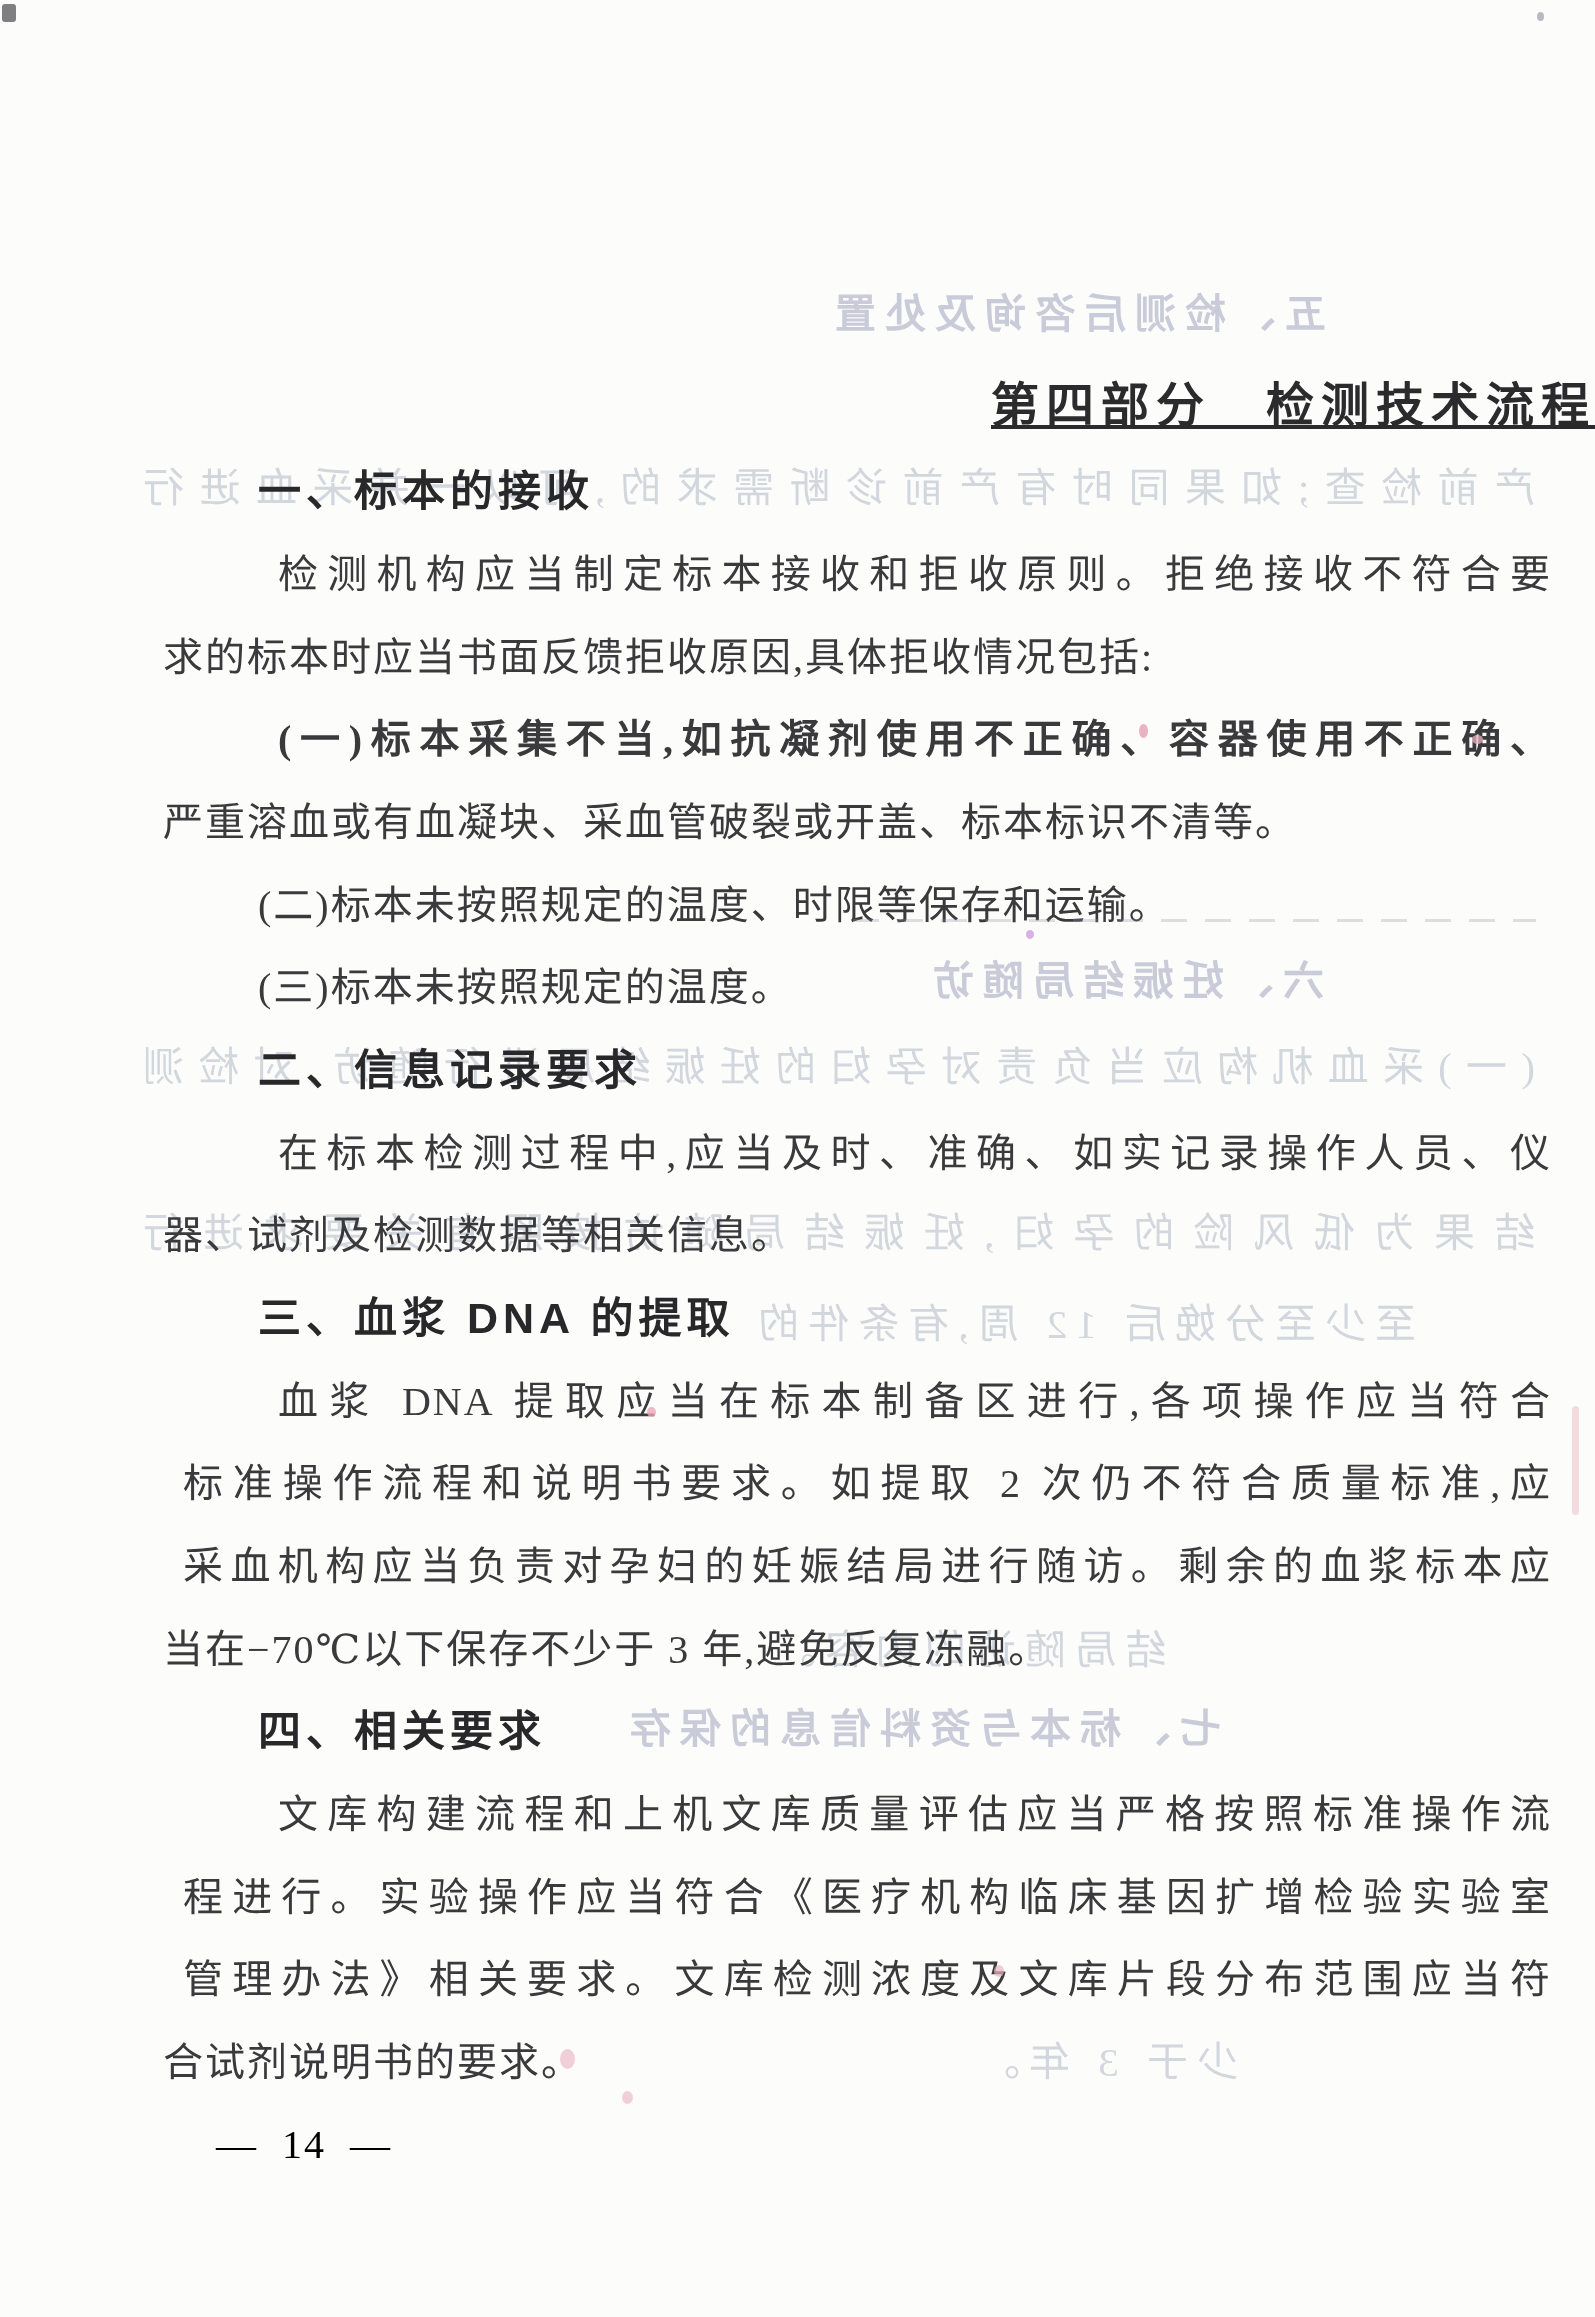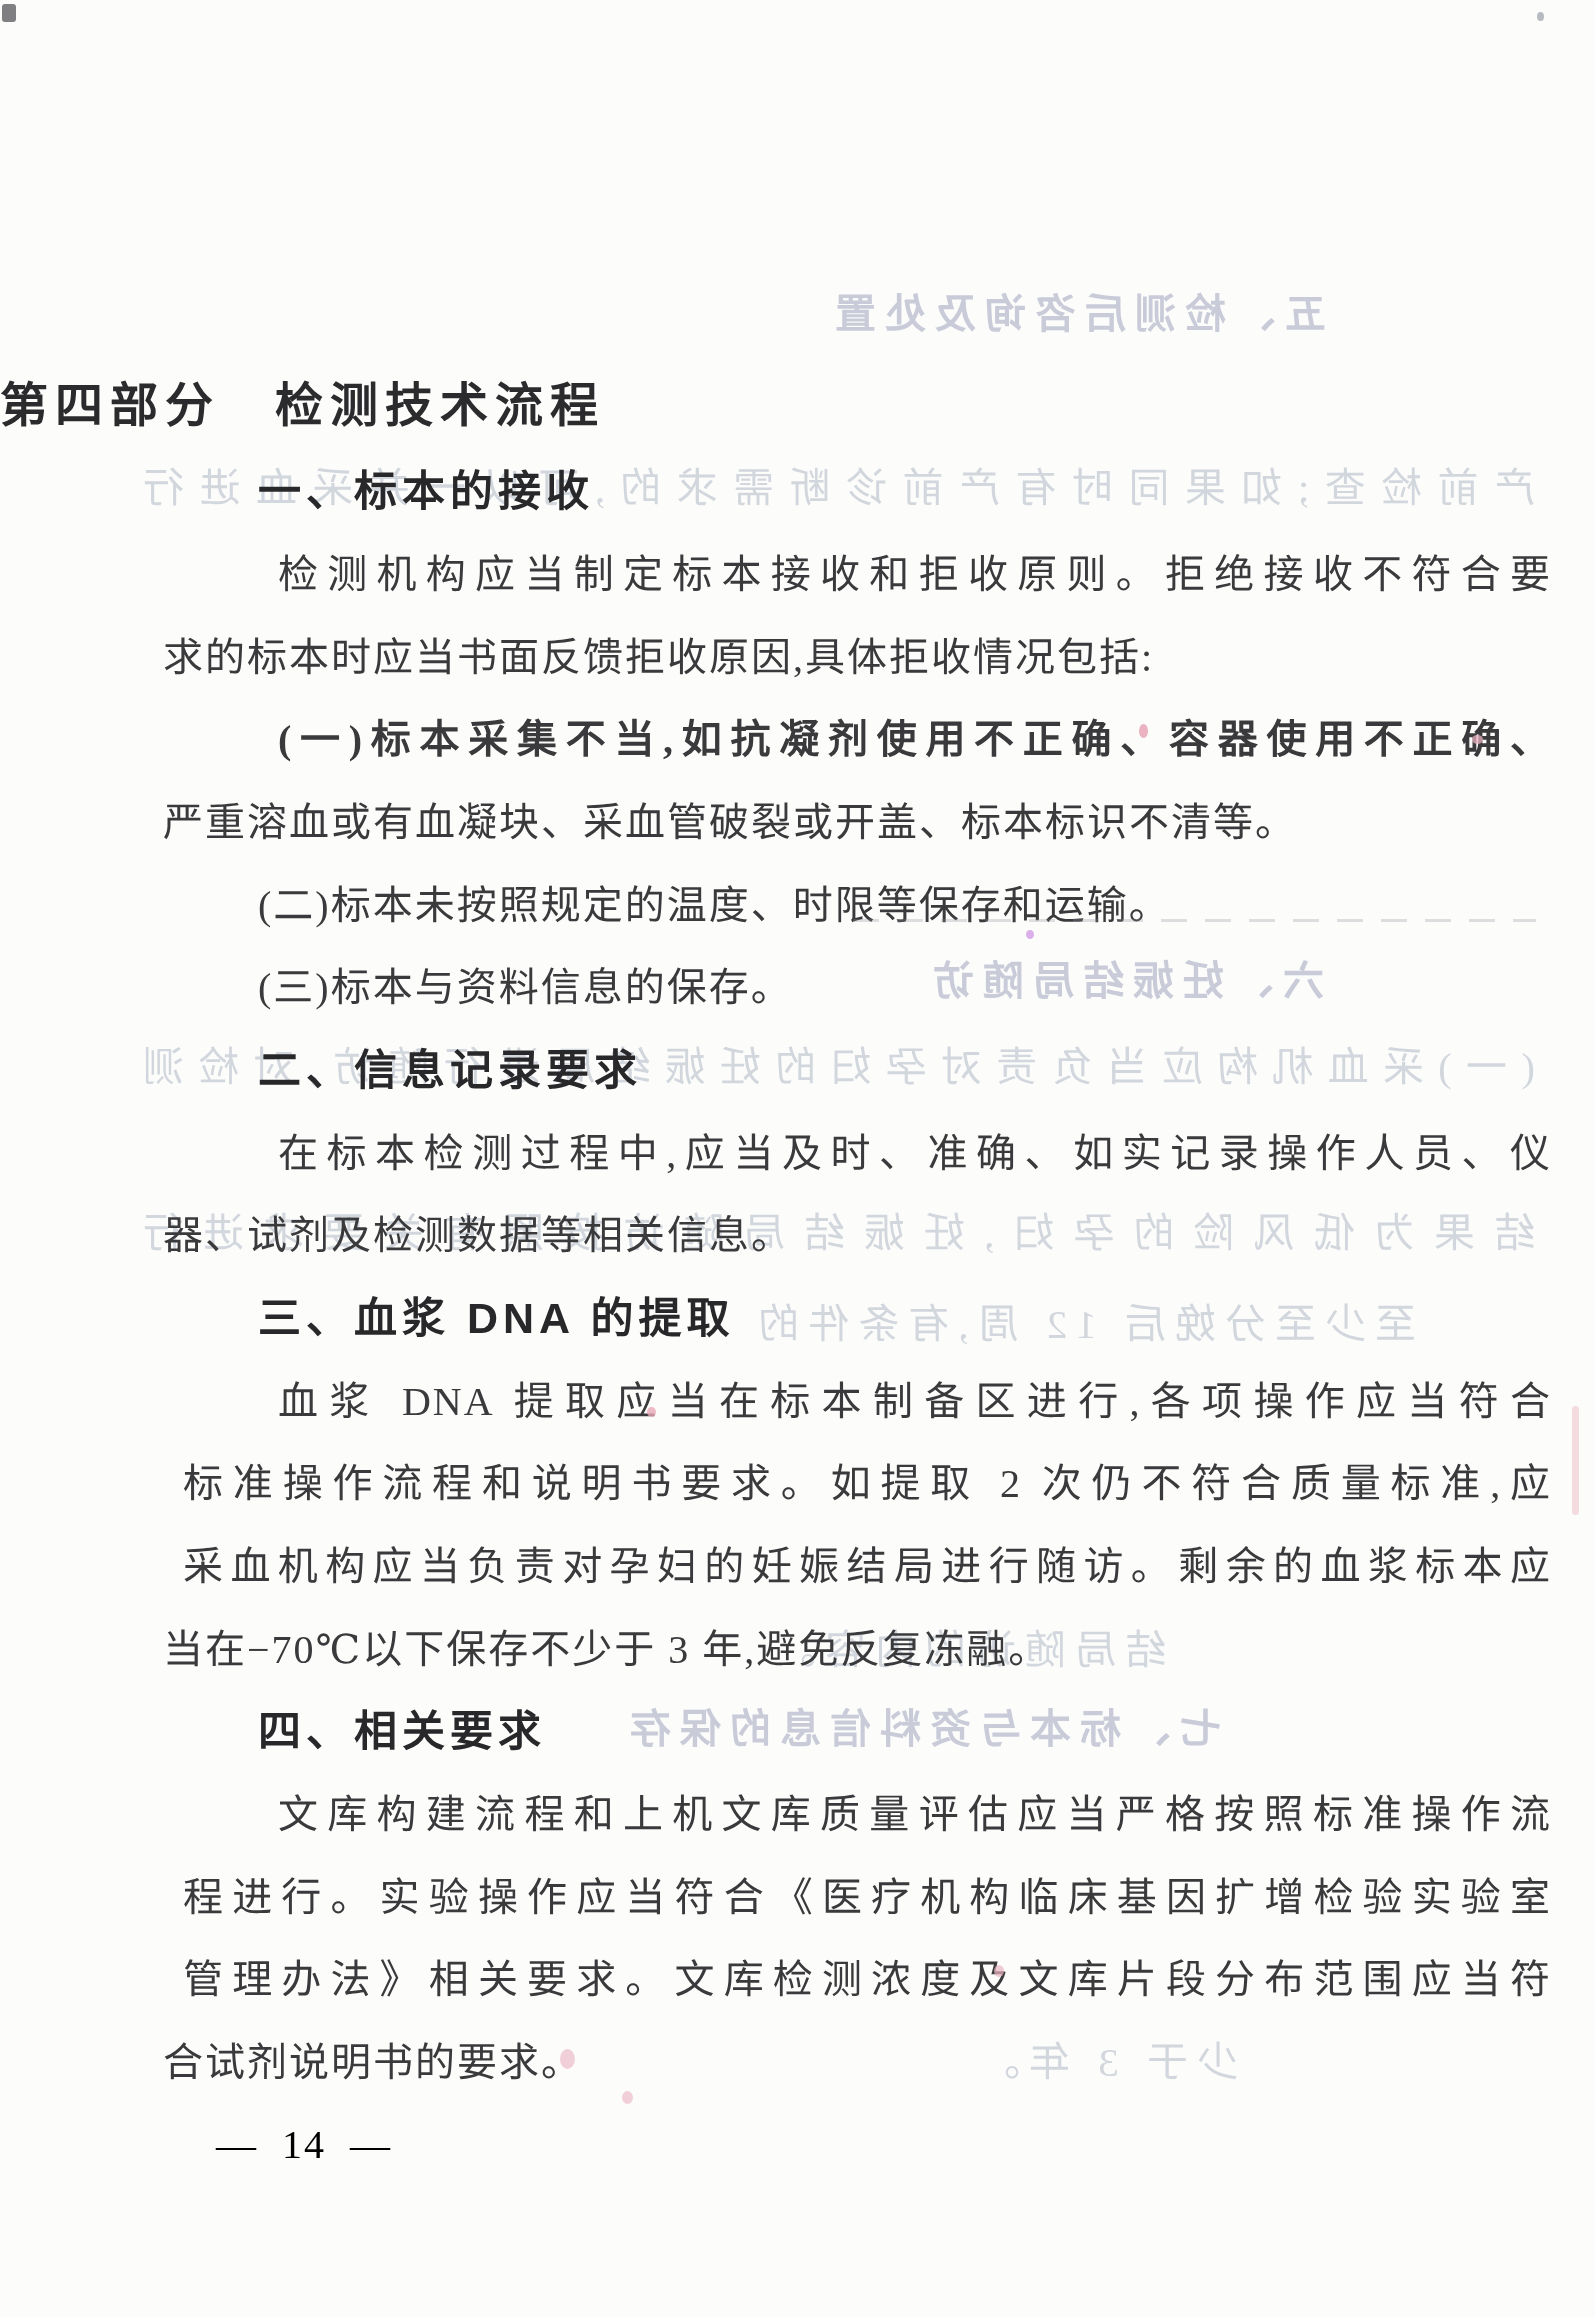--- a/index.html
+++ b/index.html
@@ -7,25 +7,26 @@
     position:relative;
     width:1596px;height:2318px;
     background:#fcfcfb;
     overflow:hidden;
     font-family:"Liberation Serif","DejaVu Serif",serif;
     color:#3a3a3c;
   }
   
   .part-title{
     position:absolute;top:366px;left:0;width:100%;
-    text-align:left;
+    text-align:right;
     font-family:"Liberation Sans","DejaVu Sans",sans-serif;
     font-weight:bold;
     font-size:48px;letter-spacing:7px;
     color:#2b2b2e;
+    text-decoration:underline;
   }
   
   .slot{
     position:absolute;left:163px;width:1369px;height:61px;
     line-height:57px;font-size:40px;letter-spacing:2px;
     white-space:nowrap;
   }
   .slot.justify{
     white-space:normal;
     text-align:justify;
@@ -87,21 +88,21 @@
 
   <div class="part-title">第四部分　检测技术流程</div>
 
   <div id="doc-lines">
       <div class="slot heading indent" style="top: 463px;">一、标本的接收</div>
       <div class="slot indent justify" style="top: 546px;">检测机构应当制定标本接收和拒收原则。拒绝接收不符合要</div>
       <div class="slot" style="top: 629px;">求的标本时应当书面反馈拒收原因,具体拒收情况包括:</div>
       <div class="slot indent justify" style="top: 711px; font-weight: bold;">(一)标本采集不当,如抗凝剂使用不正确、容器使用不正确、</div>
       <div class="slot" style="top: 794px;">严重溶血或有血凝块、采血管破裂或开盖、标本标识不清等。</div>
       <div class="slot indent" style="top: 877px;">(二)标本未按照规定的温度、时限等保存和运输。</div>
-      <div class="slot indent" style="top: 959px;">(三)标本与资料信息的保存。</div>
+      <div class="slot indent" style="top: 959px;">(三)标本未按照规定的温度。</div>
       <div class="slot heading indent" style="top: 1042px;">二、信息记录要求</div>
       <div class="slot indent justify" style="top: 1125px;">在标本检测过程中,应当及时、准确、如实记录操作人员、仪</div>
       <div class="slot" style="top: 1207px;">器、试剂及检测数据等相关信息。</div>
       <div class="slot heading indent" style="top: 1290px;">三、血浆 DNA 的提取</div>
       <div class="slot indent justify" style="top: 1373px;">血浆 DNA 提取应当在标本制备区进行,各项操作应当符合</div>
       <div class="slot justify" style="top: 1455px;">标准操作流程和说明书要求。如提取 2 次仍不符合质量标准,应</div>
       <div class="slot justify" style="top: 1538px;">采血机构应当负责对孕妇的妊娠结局进行随访。剩余的血浆标本应</div>
       <div class="slot" style="top: 1621px;">当在−70℃以下保存不少于 3 年,避免反复冻融。</div>
       <div class="slot heading indent" style="top: 1703px;">四、相关要求</div>
       <div class="slot indent justify" style="top: 1786px;">文库构建流程和上机文库质量评估应当严格按照标准操作流</div>

